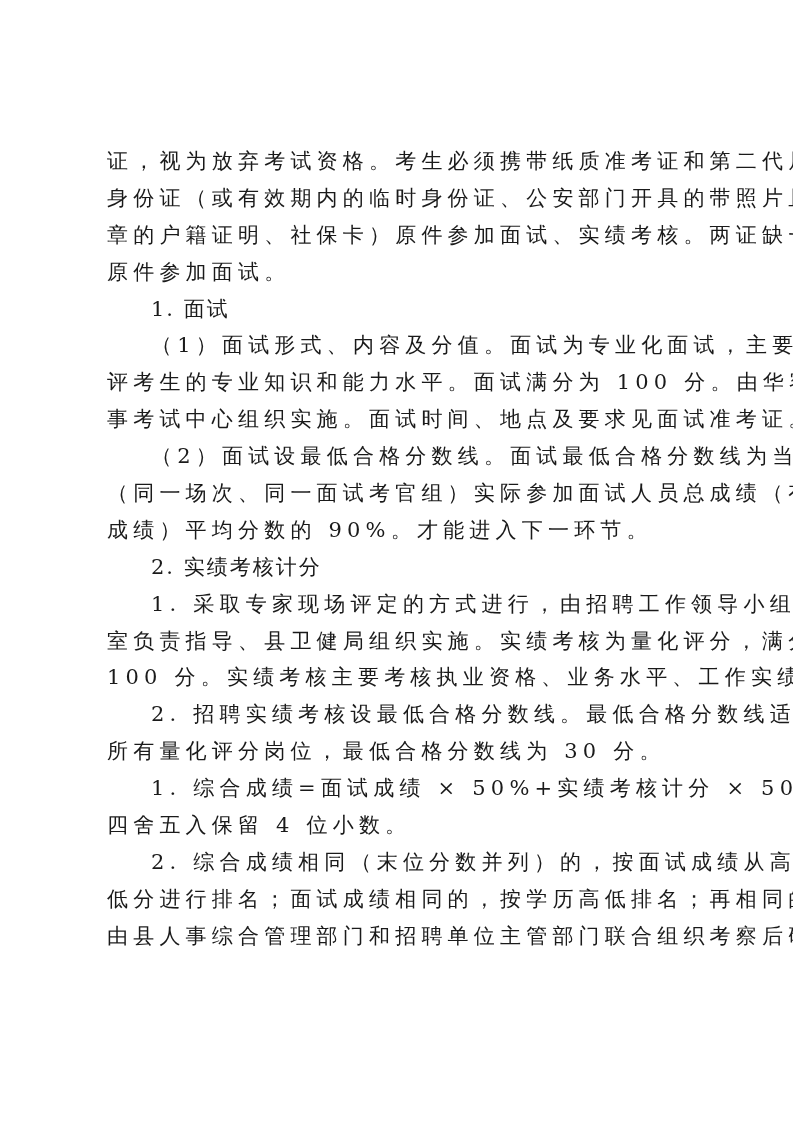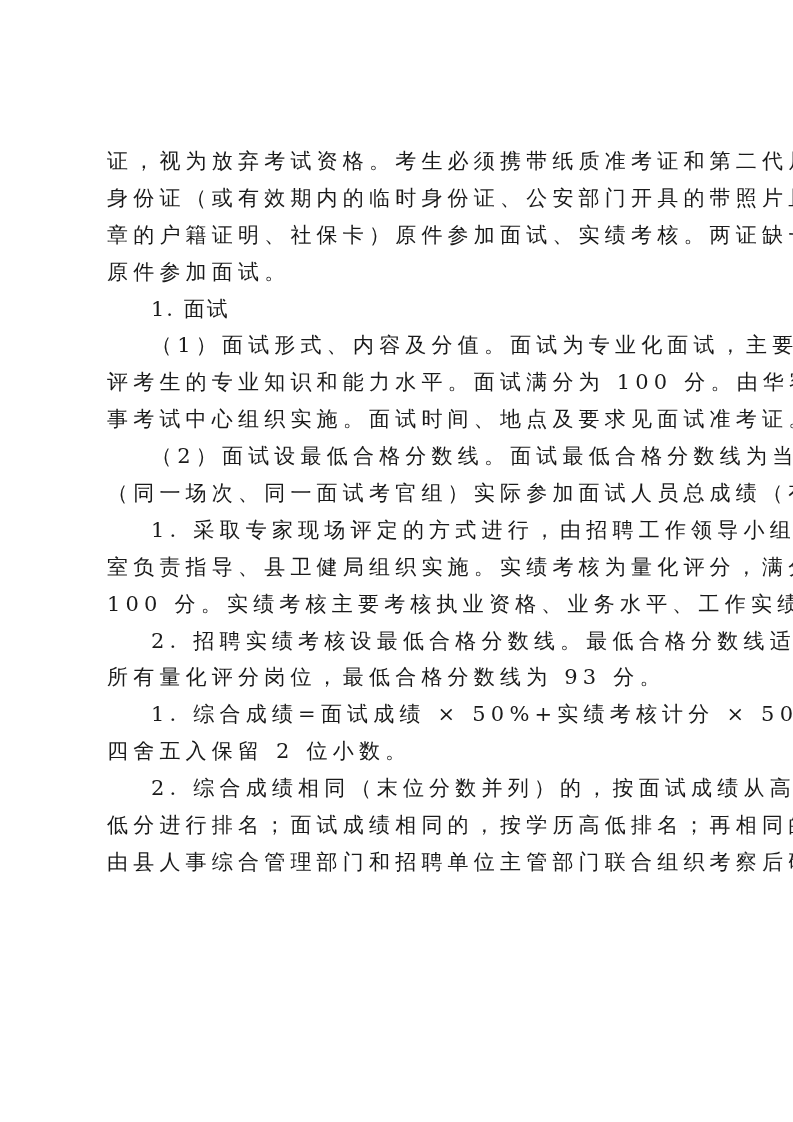--- a/index.html
+++ b/index.html
@@ -51,23 +51,25 @@
   <span class="line">证，视为放弃考试资格。考生必须携带纸质准考证和第二代居民</span>
   <span class="line">身份证（或有效期内的临时身份证、公安部门开具的带照片且盖</span>
   <span class="line">章的户籍证明、社保卡）原件参加面试、实绩考核。两证缺一的</span>
   <span class="line">原件参加面试。</span>
   <span class="line heading sub">1. 面试</span>
   <span class="line indent">（1）面试形式、内容及分值。面试为专业化面试，主要测</span>
   <span class="line">评考生的专业知识和能力水平。面试满分为 100 分。由华容县人</span>
   <span class="line">事考试中心组织实施。面试时间、地点及要求见面试准考证。</span>
   <span class="line indent">（2）面试设最低合格分数线。面试最低合格分数线为当场</span>
   <span class="line">（同一场次、同一面试考官组）实际参加面试人员总成绩（有效</span>
+  <span class="line">成绩）平均分数的 90%。才能进入下一环节。</span>
+  <span class="line heading sub">2. 实绩考核计分</span>
   <span class="line indent">1. 采取专家现场评定的方式进行，由招聘工作领导小组办公</span>
   <span class="line">室负责指导、县卫健局组织实施。实绩考核为量化评分，满分为</span>
   <span class="line">100 分。实绩考核主要考核执业资格、业务水平、工作实绩等。</span>
   <span class="line indent">2. 招聘实绩考核设最低合格分数线。最低合格分数线适用于</span>
-  <span class="line">所有量化评分岗位，最低合格分数线为 93 分。</span>
+  <span class="line">所有量化评分岗位，最低合格分数线为 30 分。</span>
   <span class="line indent">1. 综合成绩=面试成绩 × 50%+实绩考核计分 × 50%。面试成绩</span>
-  <span class="line">四舍五入保留 2 位小数。</span>
+  <span class="line">四舍五入保留 4 位小数。</span>
   <span class="line indent">2. 综合成绩相同（末位分数并列）的，按面试成绩从高分到</span>
   <span class="line">低分进行排名；面试成绩相同的，按学历高低排名；再相同的，</span>
   <span class="line">由县人事综合管理部门和招聘单位主管部门联合组织考察后研</span>
 </div>
 
 </body></html>

